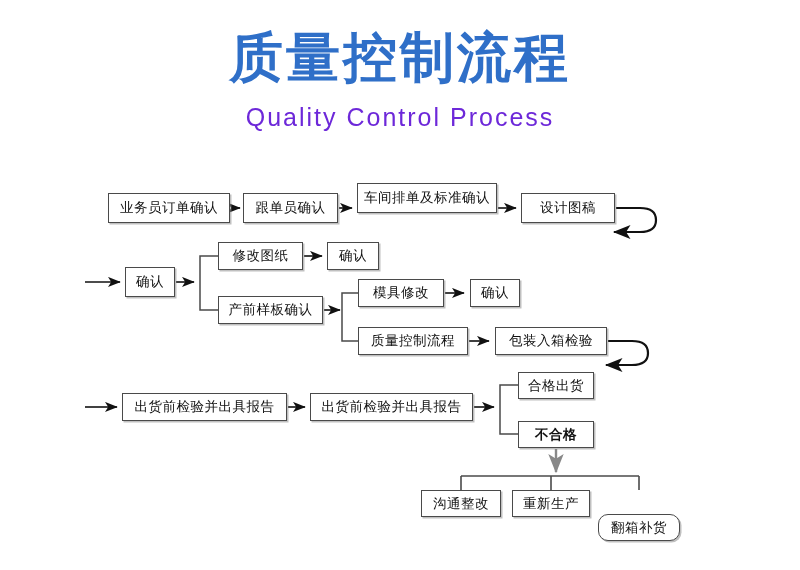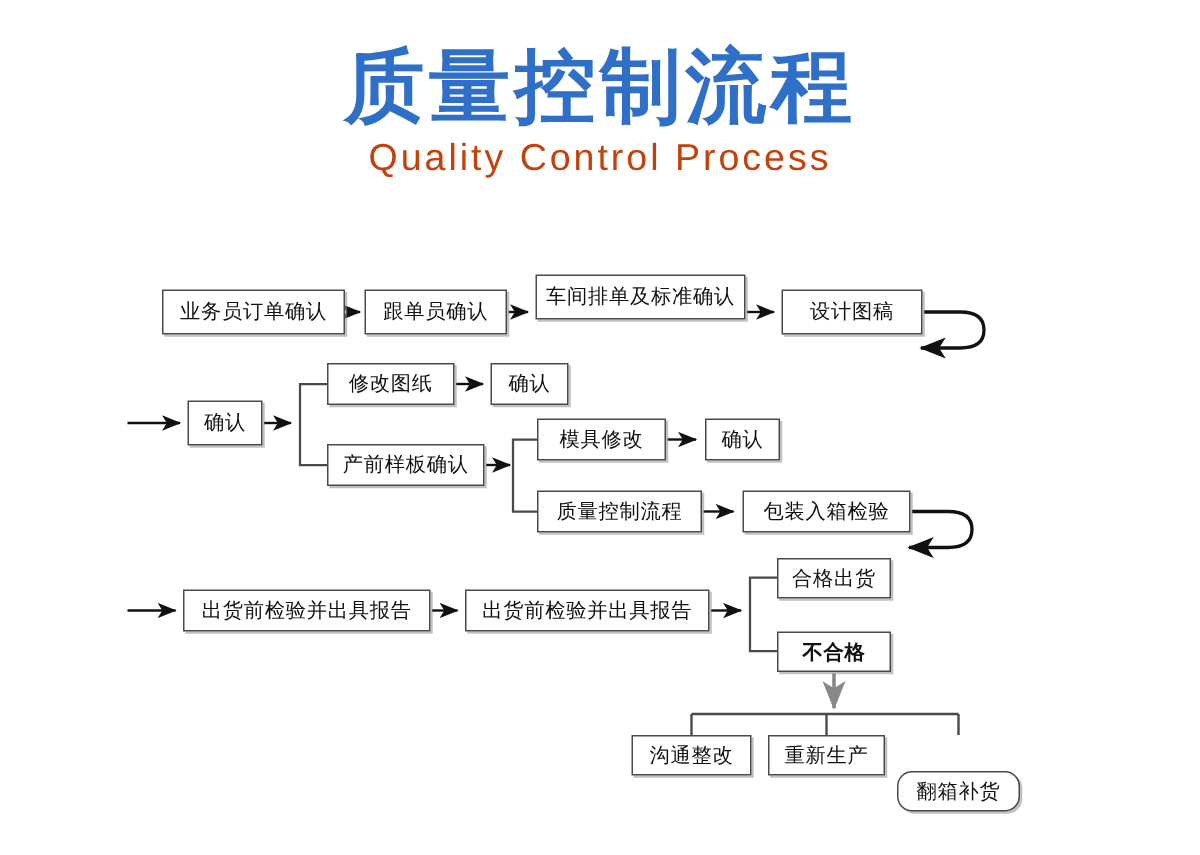--- a/index.html
+++ b/index.html
@@ -25,25 +25,25 @@
     margin: 0;
     padding-top: 28px;
     font-size: 54px;
     font-weight: bold;
     color: #2f6fc8;
     letter-spacing: 3px;
     line-height: 1.1;
     font-family: "DejaVu Sans", "Liberation Sans", sans-serif;
   }
   #title-en {
-    margin: 0;
+    margin: 12px;
     padding-top: 4px;
     font-size: 25px;
     font-weight: normal;
-    color: #c2410c;
+    color: #6d28d9;
     letter-spacing: 2px;
     font-family: "Liberation Sans", "DejaVu Sans", sans-serif;
   }
   #flow {
     position: absolute;
     left: 0;
     top: 0;
     width: 640px;
     height: 570px;
   }

